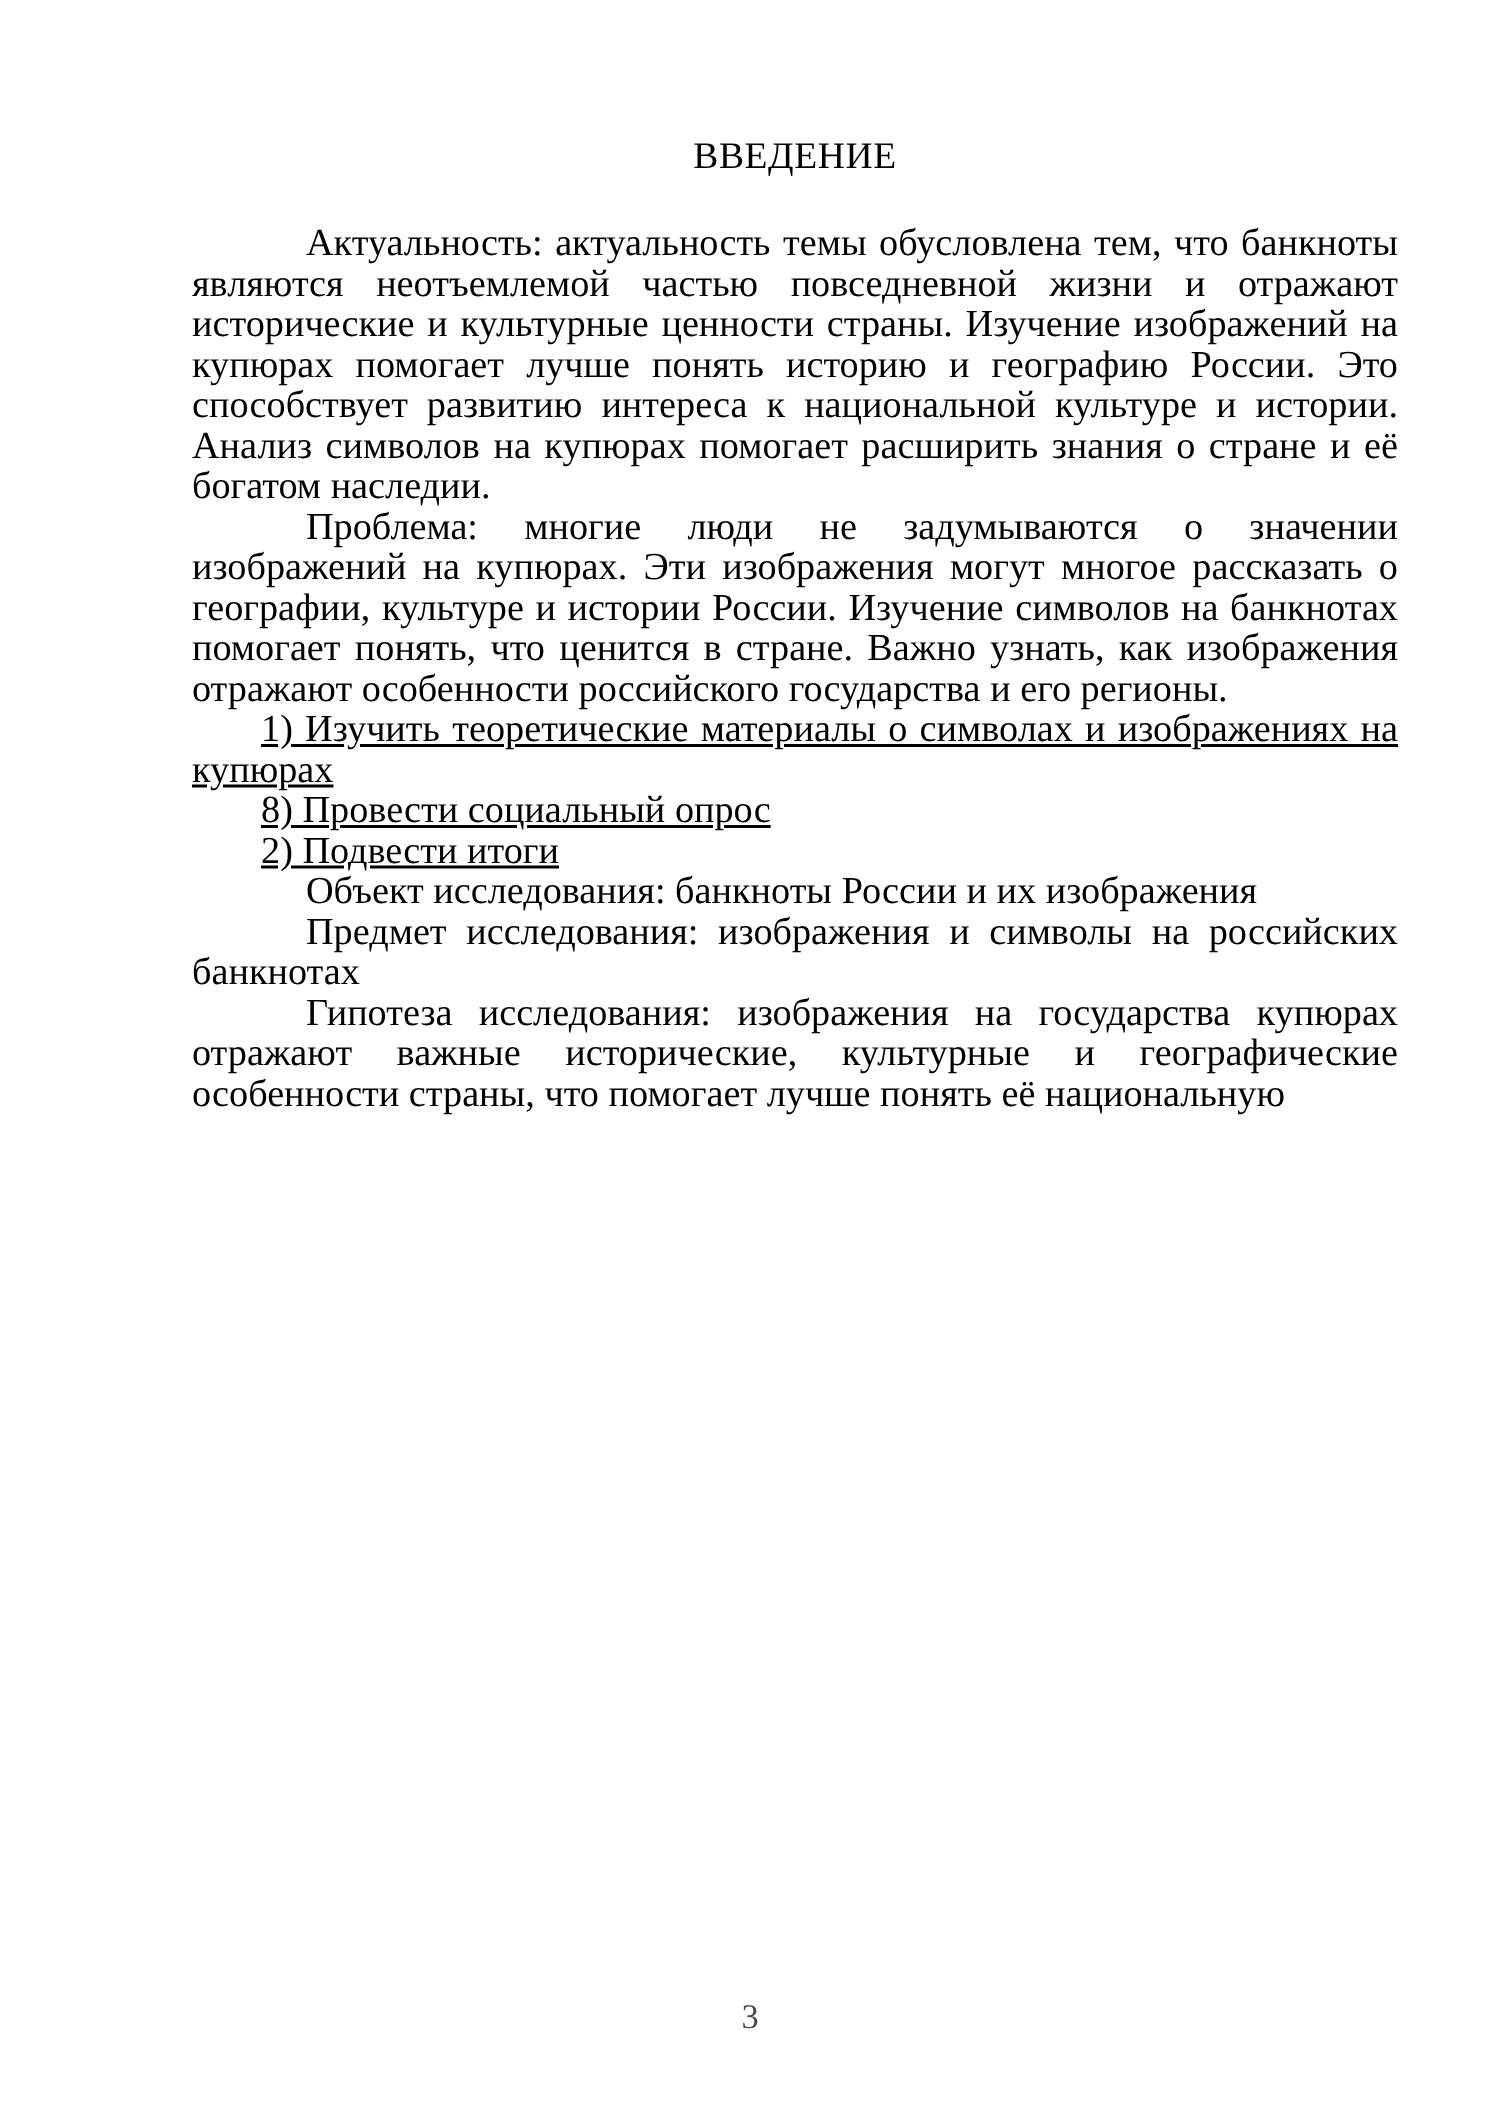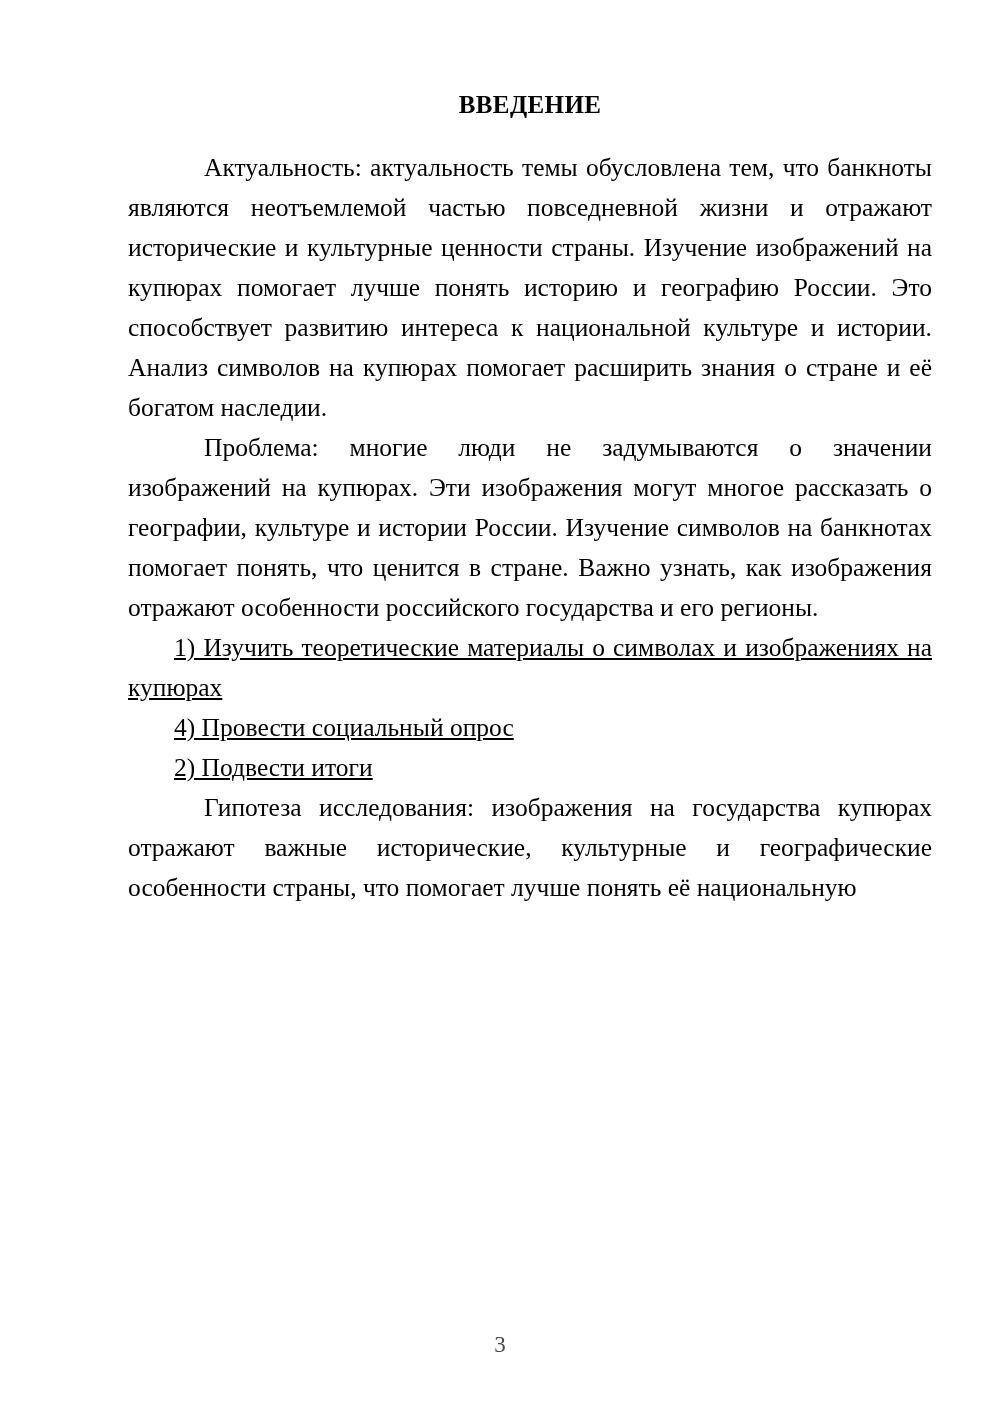--- a/index.html
+++ b/index.html
@@ -28,31 +28,31 @@
 
   .content {
     position: absolute;
     left: 128px;
     top: 86px;
     width: 804px;
   }
 
   .doc-title {
     font-size: 25px;
-    font-weight: bold;
+    font-weight: normal;
     text-align: center;
     letter-spacing: 0.4px;
     line-height: 38px;
     margin: 0 0 24px 0;
   }
 
   p.para {
     margin: 0;
     font-size: 25.5px;
-    line-height: 40px;
+    line-height: 27px;
     text-align: justify;
     text-justify: inter-word;
     text-indent: 76px;
     hyphens: none;
     -webkit-hyphens: none;
   }
 
   p.para.listitem {
     text-indent: 46px;
     text-decoration: underline;
@@ -83,25 +83,27 @@
     <p class="para">Актуальность: актуальность темы обусловлена тем, что банкноты являются неотъемлемой частью повседневной жизни и отражают исторические и культурные ценности страны. Изучение изображений на купюрах помогает лучше понять историю и географию России. Это способствует развитию интереса к национальной культуре и истории. Анализ символов на купюрах помогает расширить знания о стране и её богатом наследии.</p>
 
     <p class="para">Проблема: многие люди не задумываются о значении изображений на купюрах. Эти изображения могут многое рассказать о географии, культуре и истории России. Изучение символов на банкнотах помогает понять, что ценится в стране. Важно узнать, как изображения отражают особенности российского государства и его регионы.</p>
 
 
 
     <p class="para listitem">1) Изучить теоретические материалы о символах и изображениях на купюрах</p>
 
 
 
-    <p class="para listitem">4) Провести социальный опрос</p>
+    <p class="para listitem">8) Провести социальный опрос</p>
 
     <p class="para listitem">2) Подвести итоги</p>
 
+    <p class="para">Объект исследования: банкноты России и их изображения</p>
 
+    <p class="para">Предмет исследования: изображения и символы на российских банкнотах</p>
 
     <p class="para">Гипотеза исследования: изображения на государства купюрах отражают важные исторические, культурные и географические особенности страны, что помогает лучше понять её национальную</p>
 
   </div>
 
   <div class="page-number">3</div>
 
 </div>
 
 </body></html>

